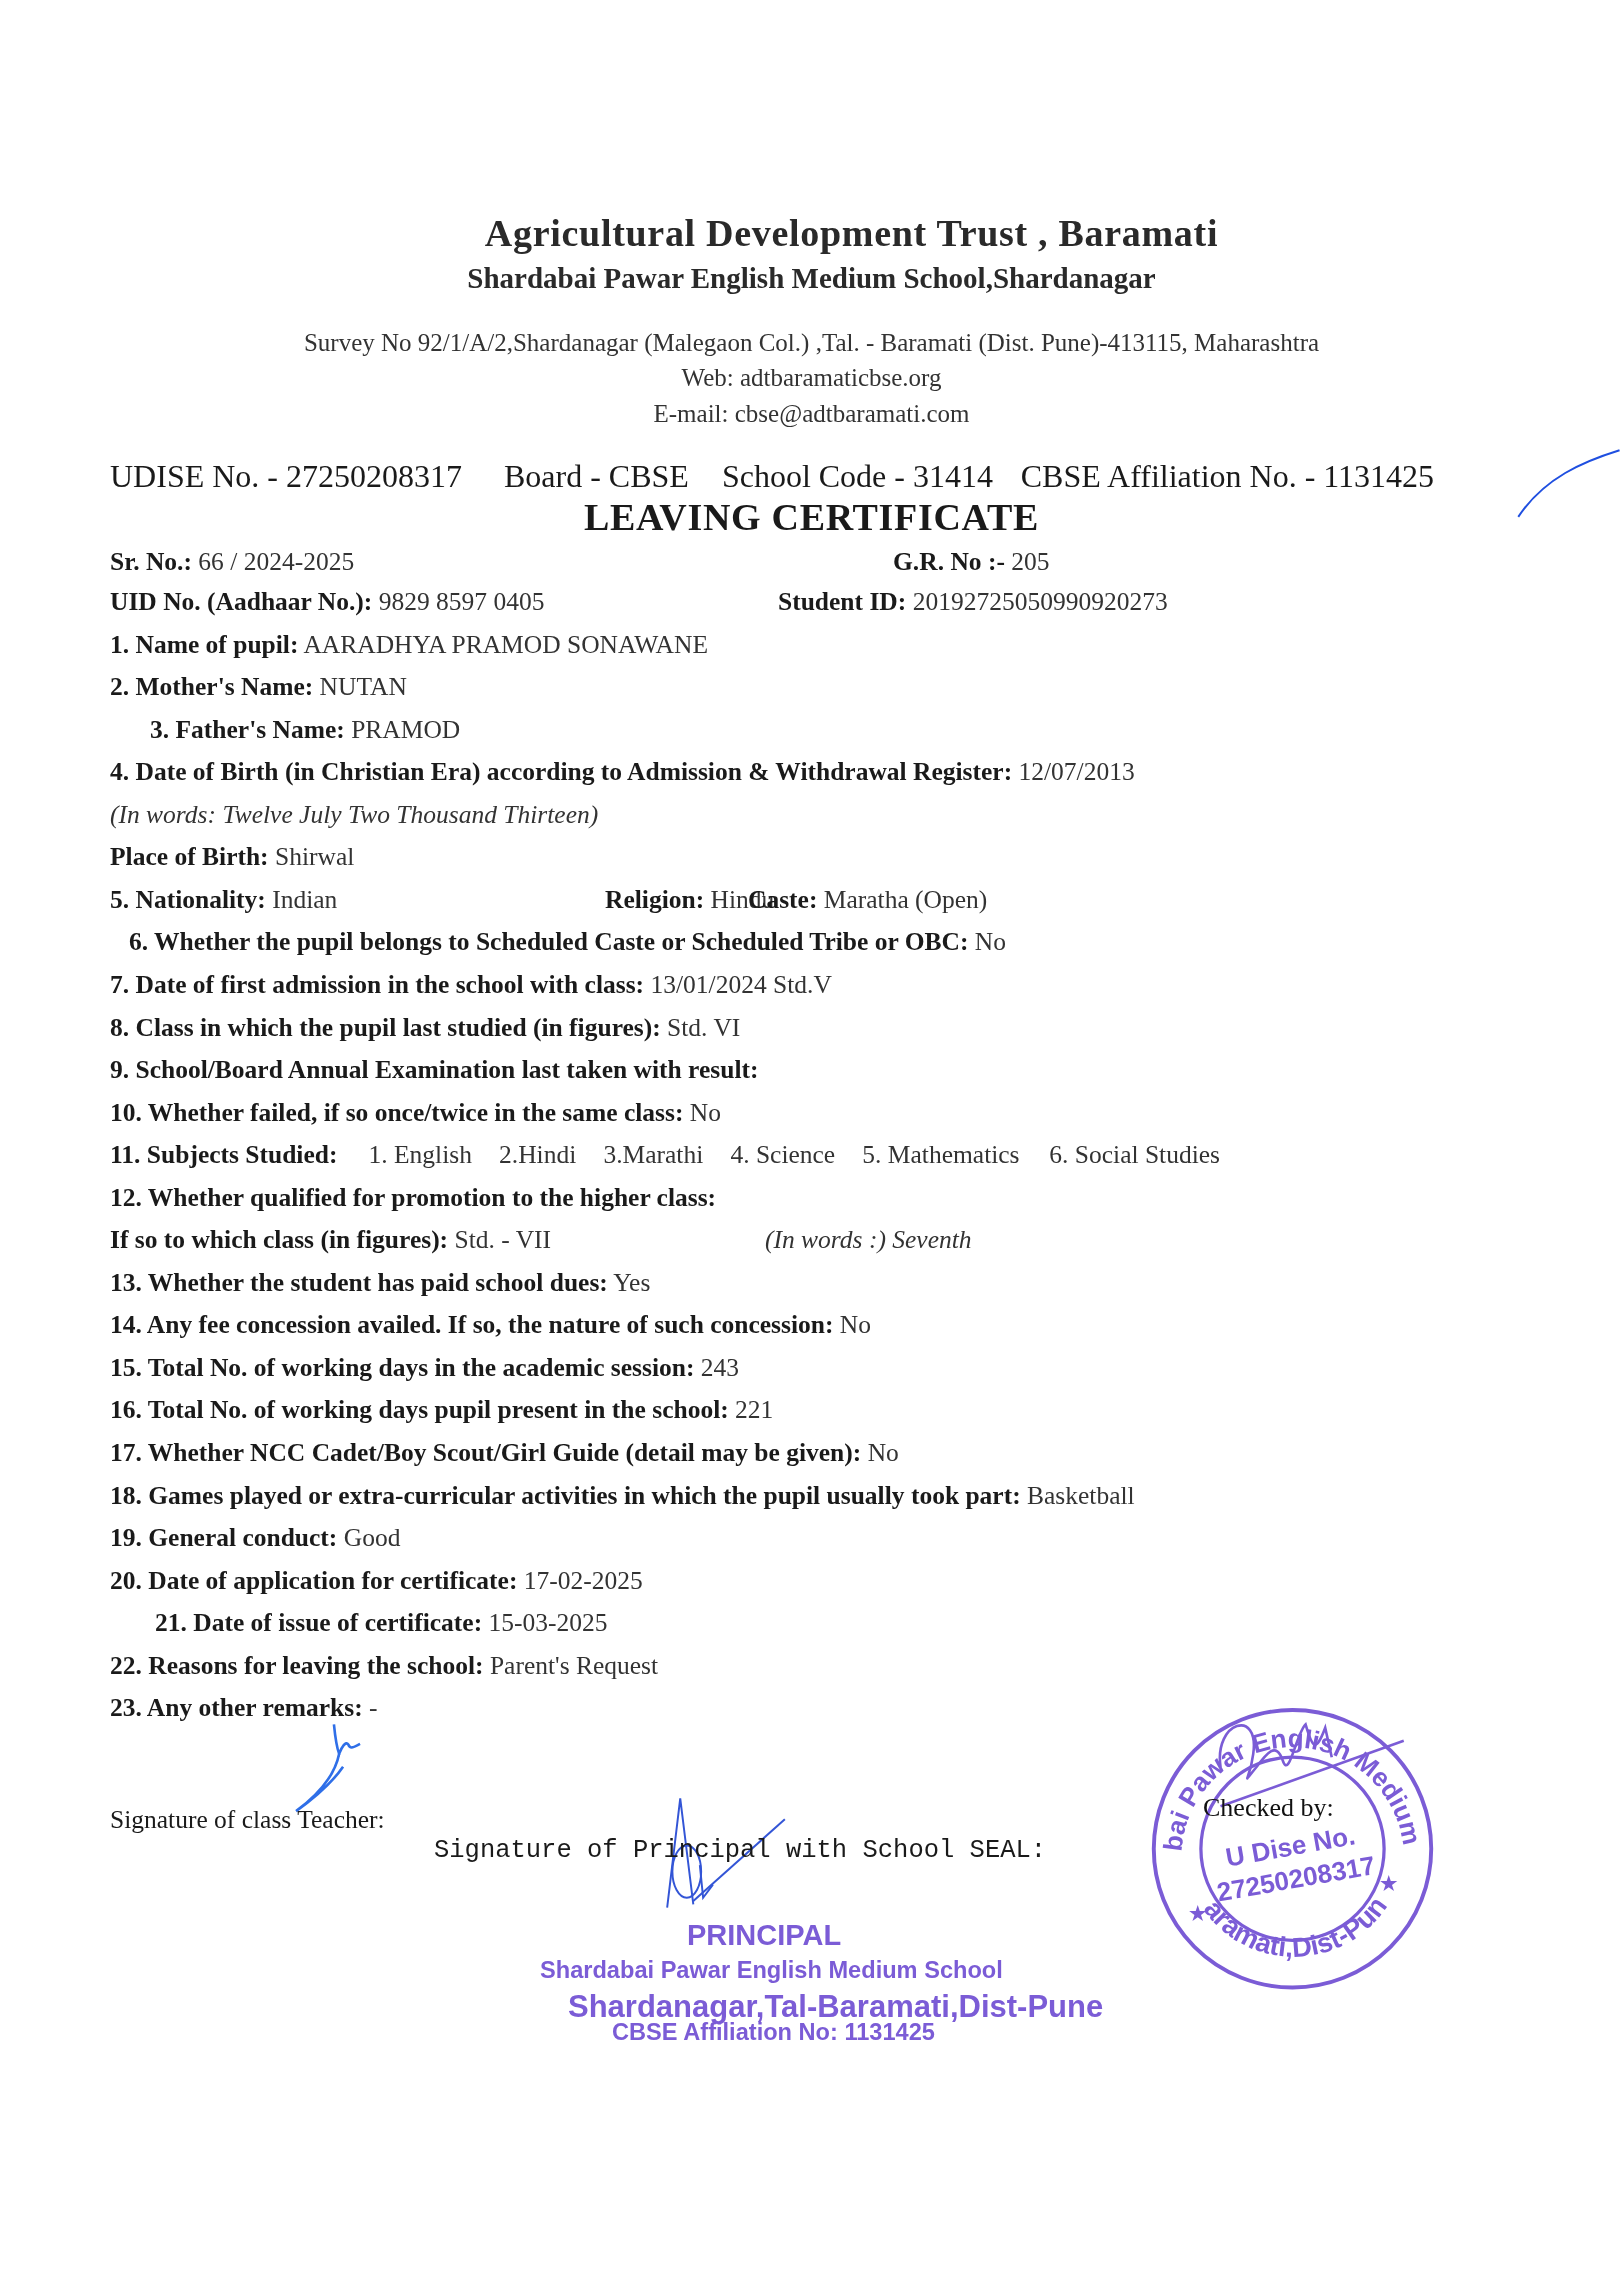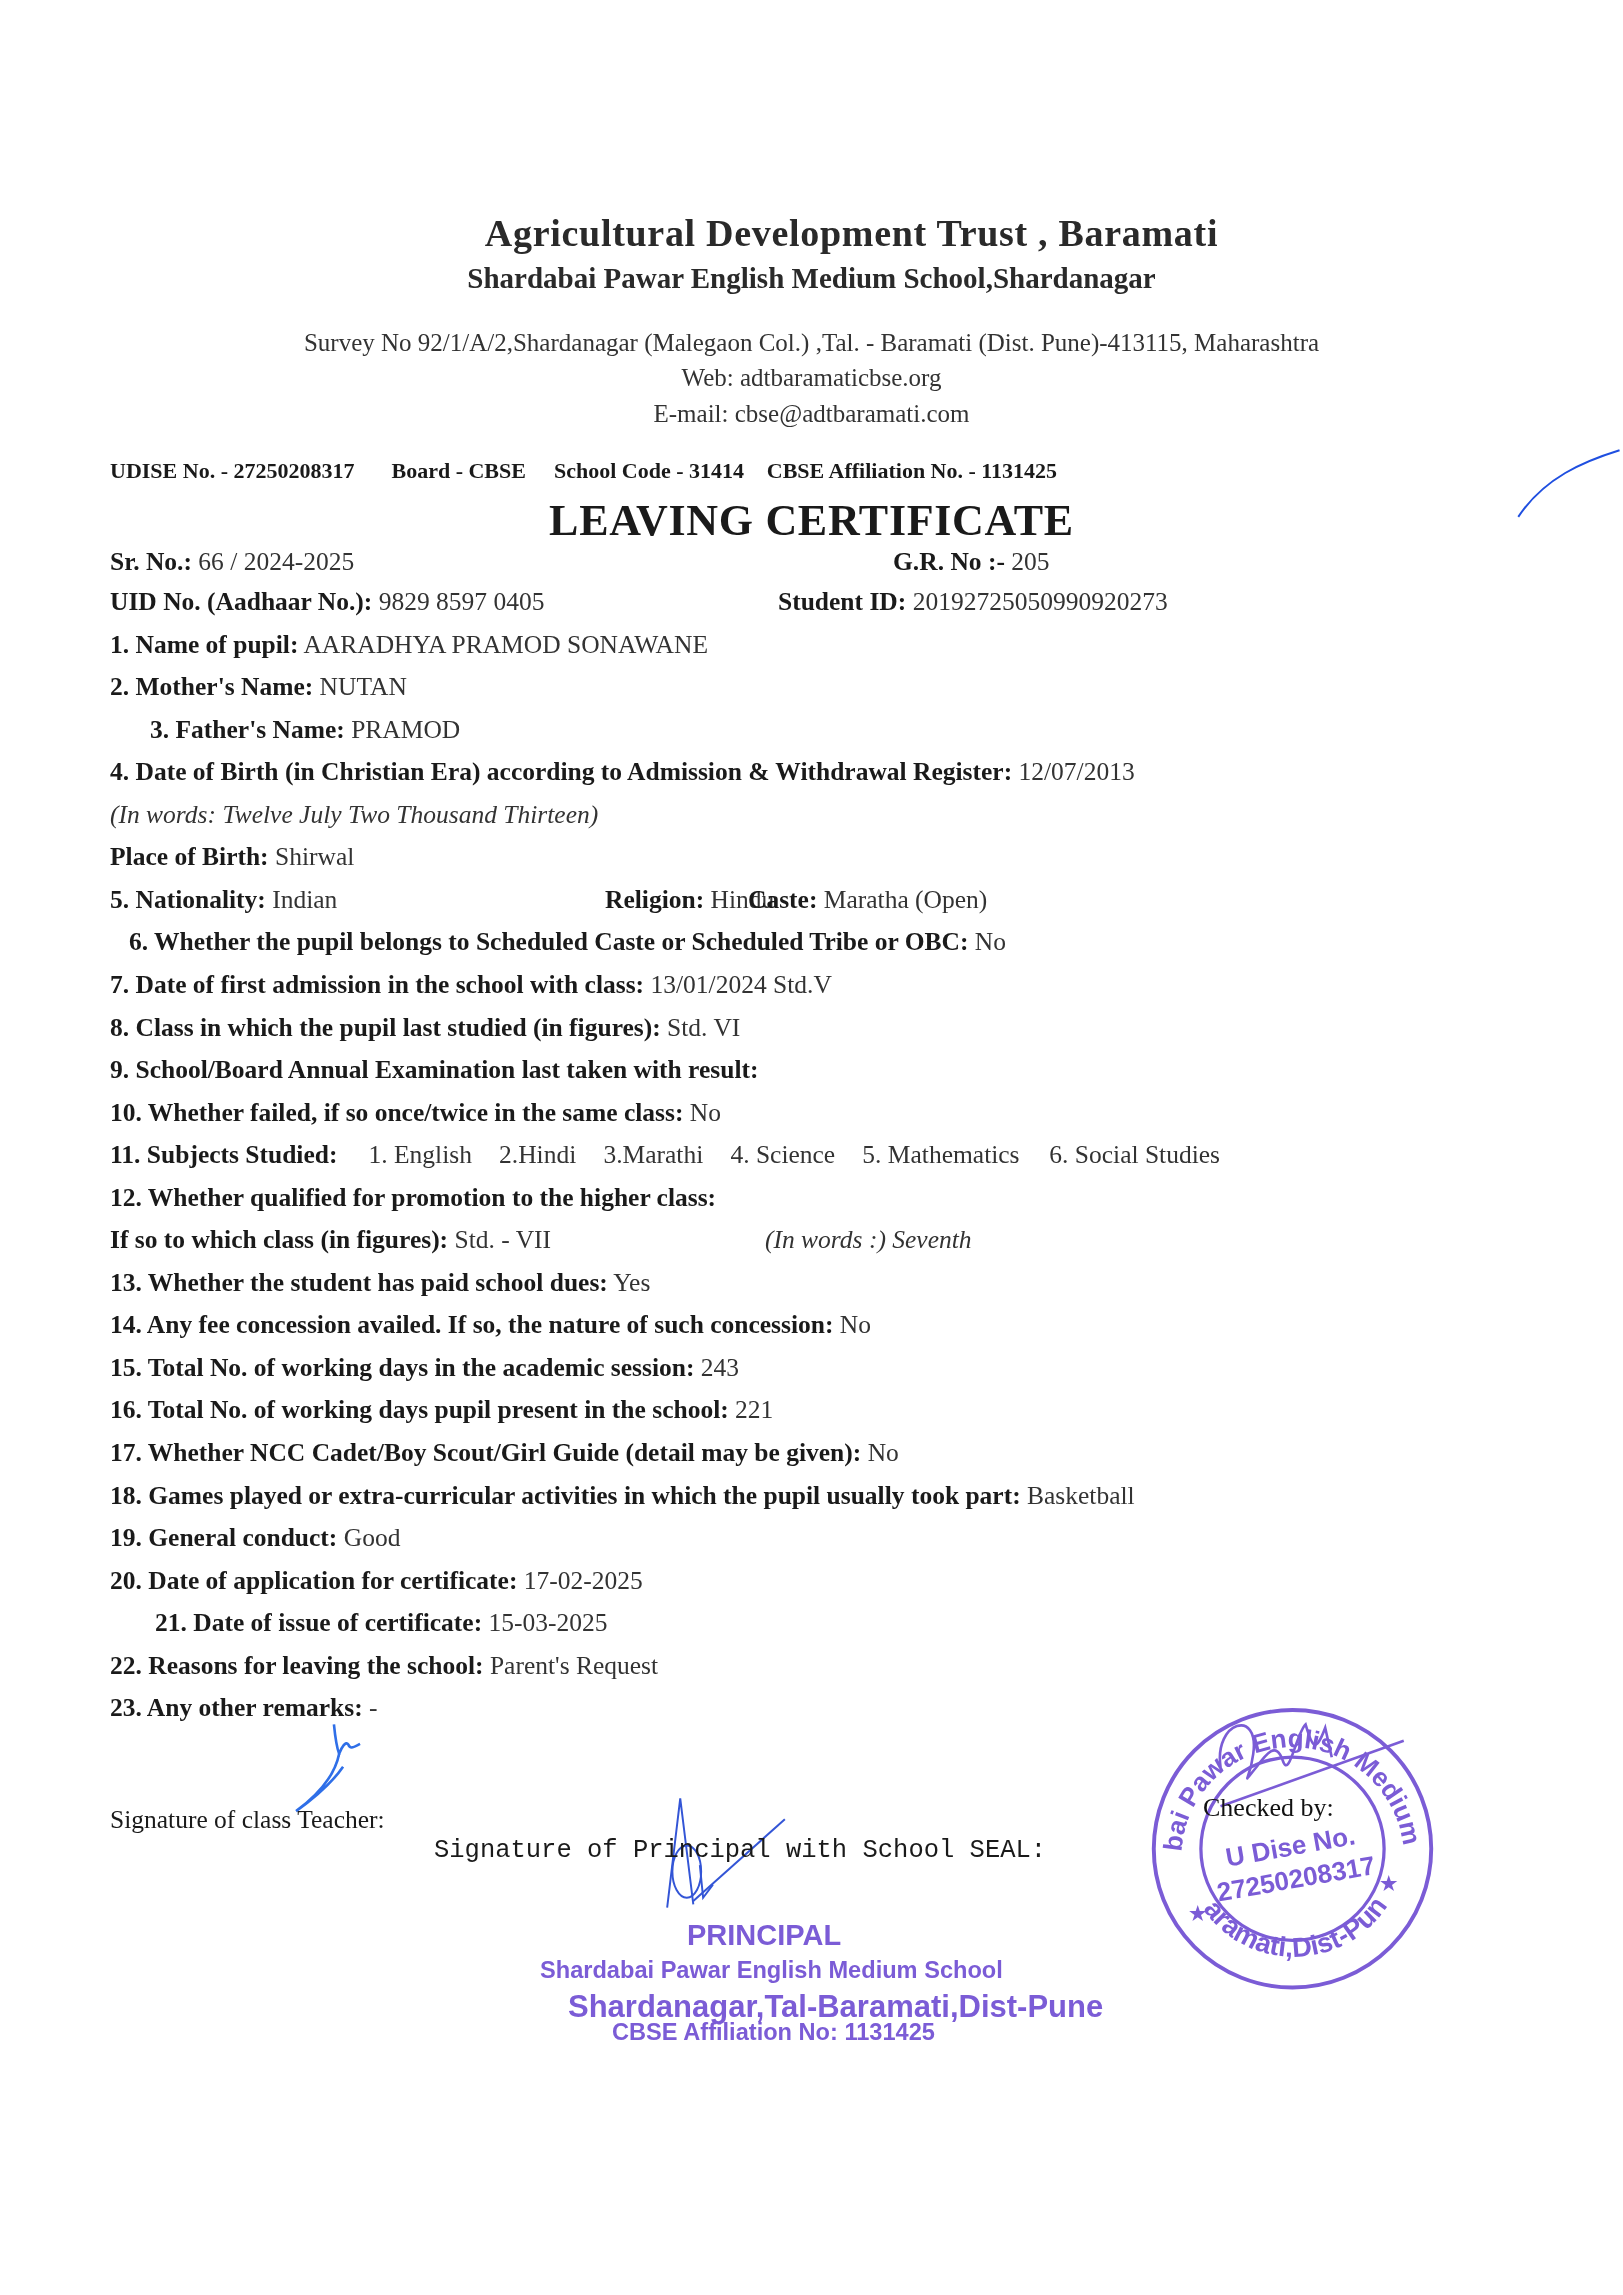--- a/index.html
+++ b/index.html
@@ -3,22 +3,22 @@
 <meta charset="utf-8">
 <style>
   html, body { margin:0; padding:0; background:#ffffff; }
   body { width:1623px; height:2295px; position:relative; overflow:hidden;
          font-family:"Liberation Serif","DejaVu Serif",serif; color:#1a1a1a; }
   .abs { position:absolute; white-space:nowrap; }
   .center { left:0; width:1623px; text-align:center; }
   .hdr1 { font-size:38px; font-weight:bold; letter-spacing:0.7px; color:#2a2a2a; }
   .hdr2 { font-size:29px; font-weight:bold; color:#2a2a2a; }
   .addr { font-size:25px; color:#333; }
-  .codes { font-size:22px; font-weight:bold; }
-  .title { font-size:44px; font-weight:bold; letter-spacing:0.7px; }
+  .codes { font-size:32px; font-weight:normal; }
+  .title { font-size:38px; font-weight:bold; letter-spacing:0.7px; }
   .line { font-size:25.5px; left:110px; }
   .lbl { font-weight:bold; }
   .val { font-weight:normal; color:#333; }
   .ital { font-style:italic; color:#333; }
   .gap { display:inline-block; }
   .stamp-txt { font-family:"Liberation Sans","DejaVu Sans",sans-serif; font-weight:bold; color:#7b5cd6; }
   svg { position:absolute; overflow:visible; }
 </style>
 </head>
 <body>

